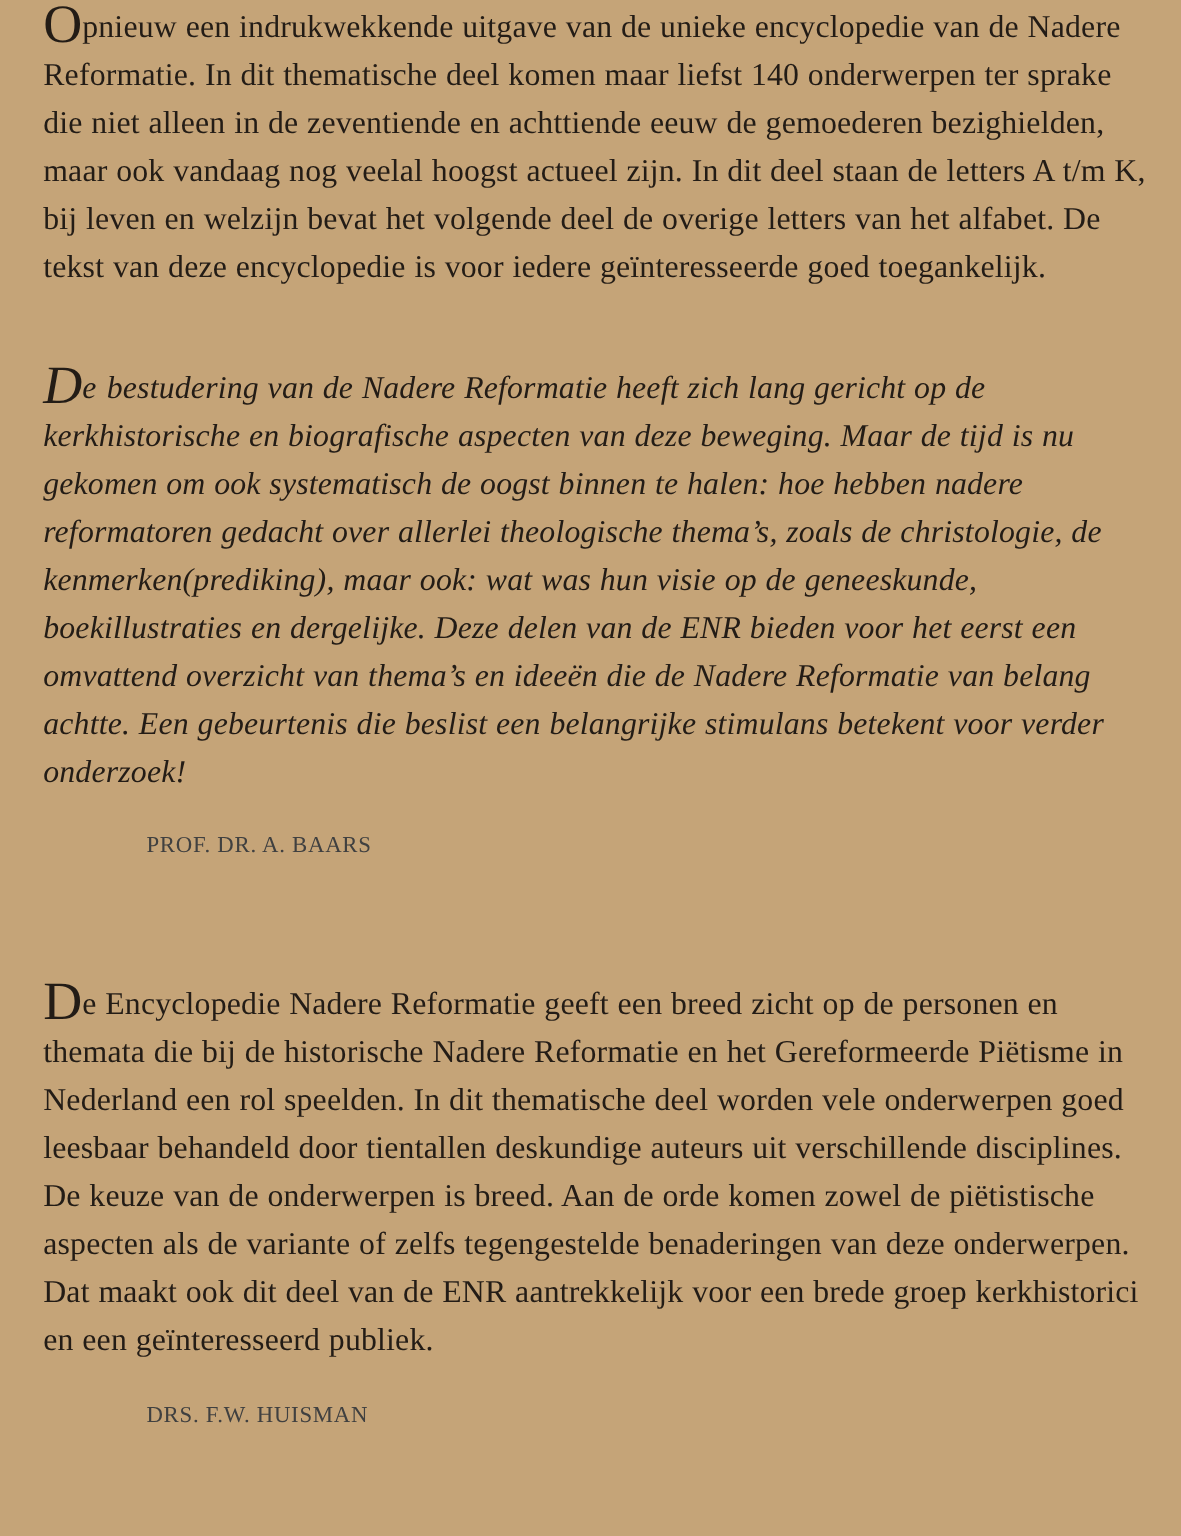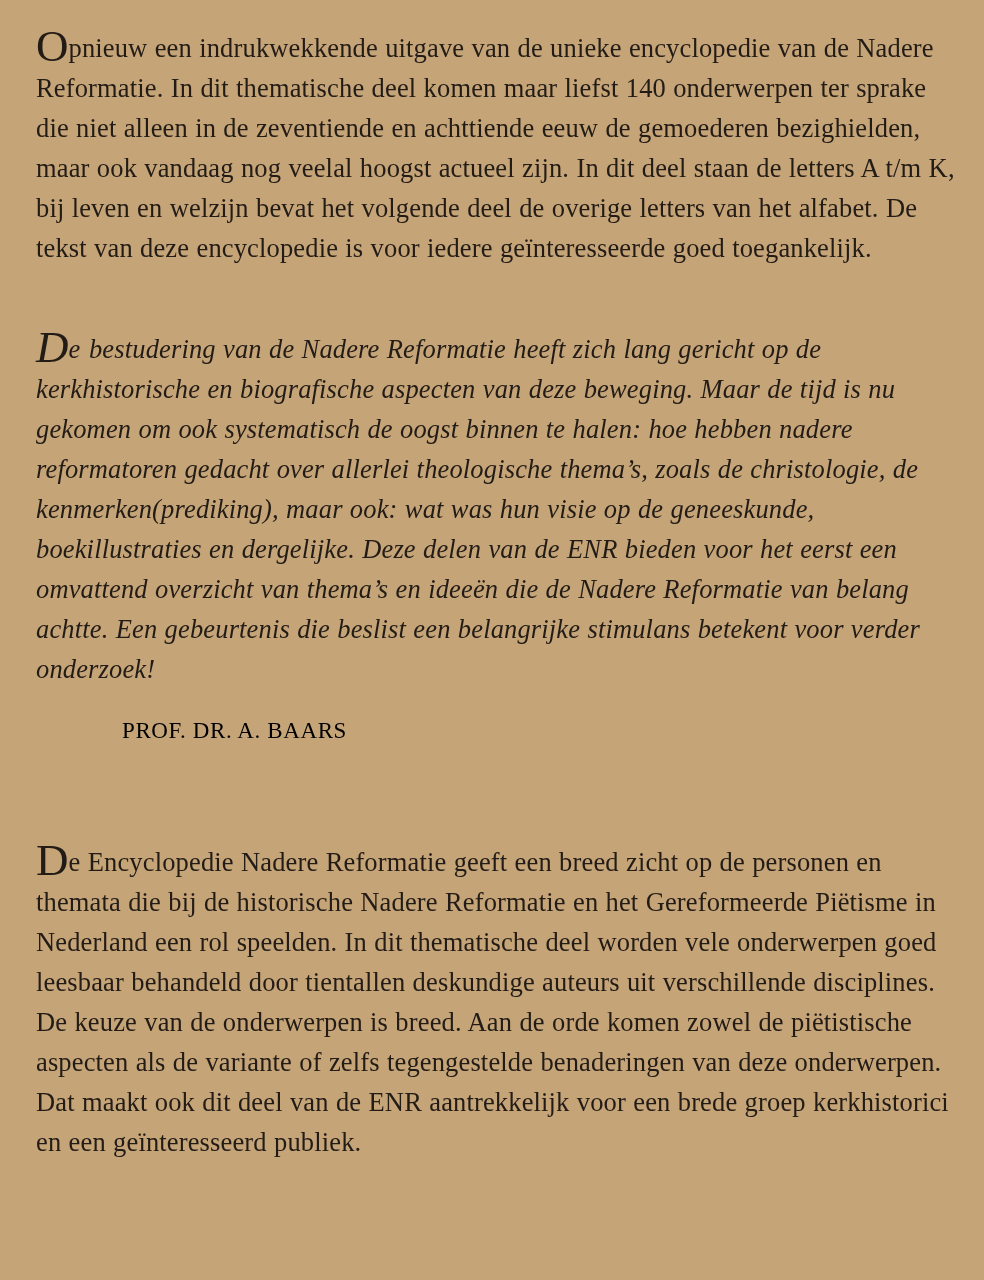--- a/index.html
+++ b/index.html
@@ -33,44 +33,44 @@
   .blurb {
     font-size: 26.5px;
     line-height: 40px;
     text-align: left;
     letter-spacing: 0.15px;
     word-spacing: 0.5px;
     text-rendering: optimizeLegibility;
     margin: 0;
   }
 
-  .blurb-1 { padding-top: 26px; }
+  .blurb-1 { }
   .blurb-2 { padding-top: 59px; font-style: italic; }
   .blurb-3 { padding-top: 59px; }
 
   
   .dropcap {
     font-size: 45px;
     line-height: 40px;
     vertical-align: -4px;
     letter-spacing: 0px;
     font-weight: 400;
   }
   .dropcap-gap {
     letter-spacing: 1.4px;
   }
 
   .attribution {
-    font-size: 23px;
+    font-size: 19px;
     line-height: 32px;
     letter-spacing: 0.6px;
     margin: 0;
     padding-left: 86px;
     padding-top: 26px;
-    color: #000000;
+    color: #404040;
   }
   .attr-2 { padding-top: 28px; }
 
   .spacer-after-attr-1 { height: 34px; }
 </style>
 </head>
 <body>
 
 <div class="page">
   <div class="content">
@@ -78,15 +78,16 @@
     <p class="blurb blurb-1"><span class="dropcap">O</span><span>pnieuw</span><span> een indrukwekkende uitgave van de unieke encyclopedie van de Nadere Reformatie. In dit thematische deel komen maar liefst 140 onderwerpen ter sprake die niet alleen in de zeventiende en achttiende eeuw de gemoederen bezighielden, maar ook vandaag nog veelal hoogst actueel zijn. In dit deel staan de letters A t/m K, bij leven en welzijn bevat het volgende deel de overige letters van het alfabet. De tekst van deze encyclopedie is voor iedere geïnteresseerde goed toegankelijk.</span></p>
 
     <p class="blurb blurb-2"><span class="dropcap">D</span><span class="dropcap-gap">e</span><span> bestudering van de Nadere Reformatie heeft zich lang gericht op de kerkhistorische en biografische aspecten van deze beweging. Maar de tijd is nu gekomen om ook systematisch de oogst binnen te halen: hoe hebben nadere reformatoren gedacht over allerlei theologische thema’s, zoals de christologie, de kenmerken(prediking), maar ook: wat was hun visie op de geneeskunde, boekillustraties en dergelijke. Deze delen van de ENR bieden voor het eerst een omvattend overzicht van thema’s en ideeën die de Nadere Reformatie van belang achtte. Een gebeurtenis die beslist een belangrijke stimulans betekent voor verder onderzoek!</span></p>
 
     <p class="attribution attr-1">PROF. DR. A. BAARS</p>
 
     <div class="spacer-after-attr-1"></div>
 
     <p class="blurb blurb-3"><span class="dropcap">D</span><span>e</span><span> Encyclopedie Nadere Reformatie geeft een breed zicht op de personen en themata die bij de historische Nadere Reformatie en het Gereformeerde Piëtisme in Nederland een rol speelden. In dit thematische deel worden vele onderwerpen goed leesbaar behandeld door tientallen deskundige auteurs uit verschillende disciplines. De keuze van de onderwerpen is breed. Aan de orde komen zowel de piëtistische aspecten als de variante of zelfs tegengestelde benaderingen van deze onderwerpen. Dat maakt ook dit deel van de ENR aantrekkelijk voor een brede groep kerkhistorici en een geïnteresseerd publiek.</span></p>
 
+    <p class="attribution attr-2">DRS. F.W. HUISMAN</p>
 
   </div>
 </div>
 
 </body></html>

